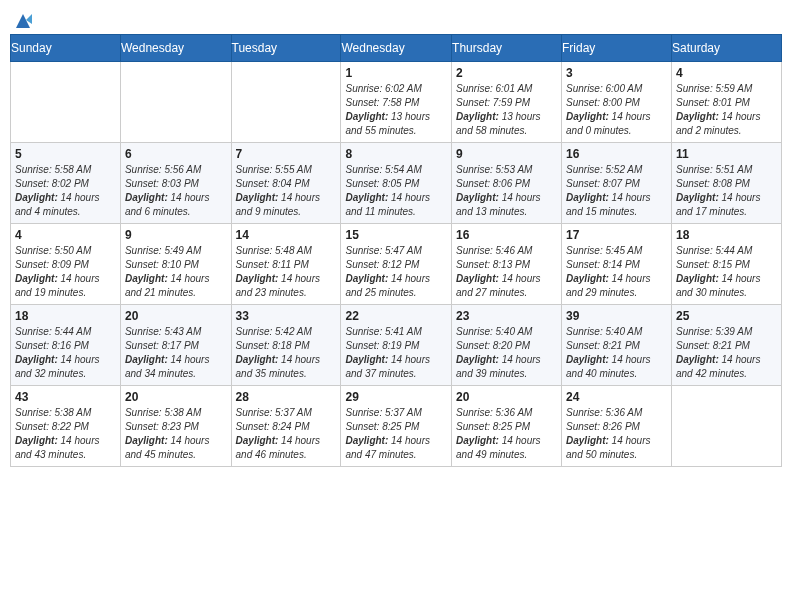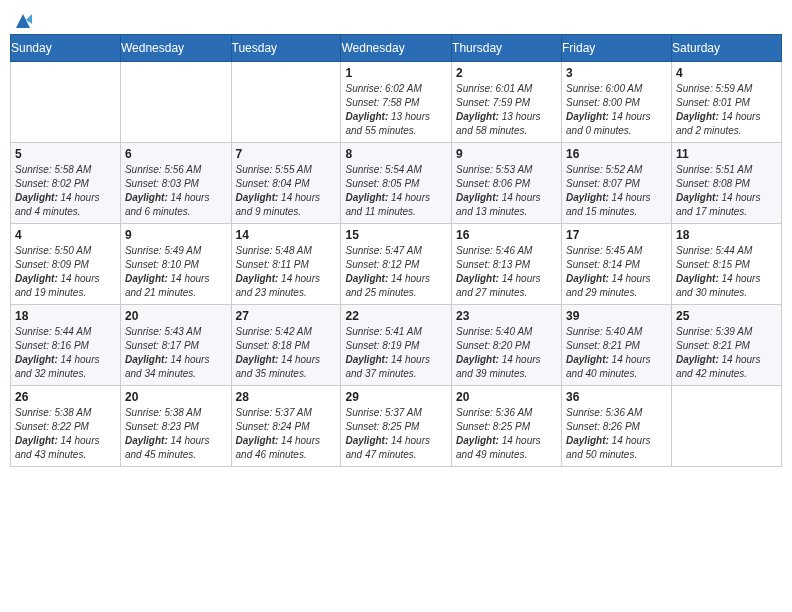--- a/index.html
+++ b/index.html
@@ -208,21 +208,21 @@
       <tr>
         <td>
           <div class="day-number">18</div>
           <div class="day-info">Sunrise: 5:44 AM<br>Sunset: 8:16 PM<br><span style="font-weight: bold;">Daylight: </span>14 hours and 32 minutes.</div>
         </td>
         <td>
           <div class="day-number">20</div>
           <div class="day-info">Sunrise: 5:43 AM<br>Sunset: 8:17 PM<br><span style="font-weight: bold;">Daylight: </span>14 hours and 34 minutes.</div>
         </td>
         <td>
-          <div class="day-number">27</div>
+          <div class="day-number">33</div>
           <div class="day-info">Sunrise: 5:42 AM<br>Sunset: 8:18 PM<br><span style="font-weight: bold;">Daylight: </span>14 hours and 35 minutes.</div>
         </td>
         <td>
           <div class="day-number">22</div>
           <div class="day-info">Sunrise: 5:41 AM<br>Sunset: 8:19 PM<br><span style="font-weight: bold;">Daylight: </span>14 hours and 37 minutes.</div>
         </td>
         <td>
           <div class="day-number">23</div>
           <div class="day-info">Sunrise: 5:40 AM<br>Sunset: 8:20 PM<br><span style="font-weight: bold;">Daylight: </span>14 hours and 39 minutes.</div>
         </td>
@@ -230,39 +230,39 @@
           <div class="day-number">39</div>
           <div class="day-info">Sunrise: 5:40 AM<br>Sunset: 8:21 PM<br><span style="font-weight: bold;">Daylight: </span>14 hours and 40 minutes.</div>
         </td>
         <td>
           <div class="day-number">25</div>
           <div class="day-info">Sunrise: 5:39 AM<br>Sunset: 8:21 PM<br><span style="font-weight: bold;">Daylight: </span>14 hours and 42 minutes.</div>
         </td>
       </tr>
       <tr>
         <td>
-          <div class="day-number">26</div>
+          <div class="day-number">43</div>
           <div class="day-info">Sunrise: 5:38 AM<br>Sunset: 8:22 PM<br><span style="font-weight: bold;">Daylight: </span>14 hours and 43 minutes.</div>
         </td>
         <td>
           <div class="day-number">20</div>
           <div class="day-info">Sunrise: 5:38 AM<br>Sunset: 8:23 PM<br><span style="font-weight: bold;">Daylight: </span>14 hours and 45 minutes.</div>
         </td>
         <td>
           <div class="day-number">28</div>
           <div class="day-info">Sunrise: 5:37 AM<br>Sunset: 8:24 PM<br><span style="font-weight: bold;">Daylight: </span>14 hours and 46 minutes.</div>
         </td>
         <td>
           <div class="day-number">29</div>
           <div class="day-info">Sunrise: 5:37 AM<br>Sunset: 8:25 PM<br><span style="font-weight: bold;">Daylight: </span>14 hours and 47 minutes.</div>
         </td>
         <td>
           <div class="day-number">20</div>
           <div class="day-info">Sunrise: 5:36 AM<br>Sunset: 8:25 PM<br><span style="font-weight: bold;">Daylight: </span>14 hours and 49 minutes.</div>
         </td>
         <td>
-          <div class="day-number">36</div>
+          <div class="day-number">24</div>
           <div class="day-info">Sunrise: 5:36 AM<br>Sunset: 8:26 PM<br><span style="font-weight: bold;">Daylight: </span>14 hours and 50 minutes.</div>
         </td>
         <td class="empty-cell"></td>
       </tr>
     </tbody>
 </table>
 
 </body></html>

